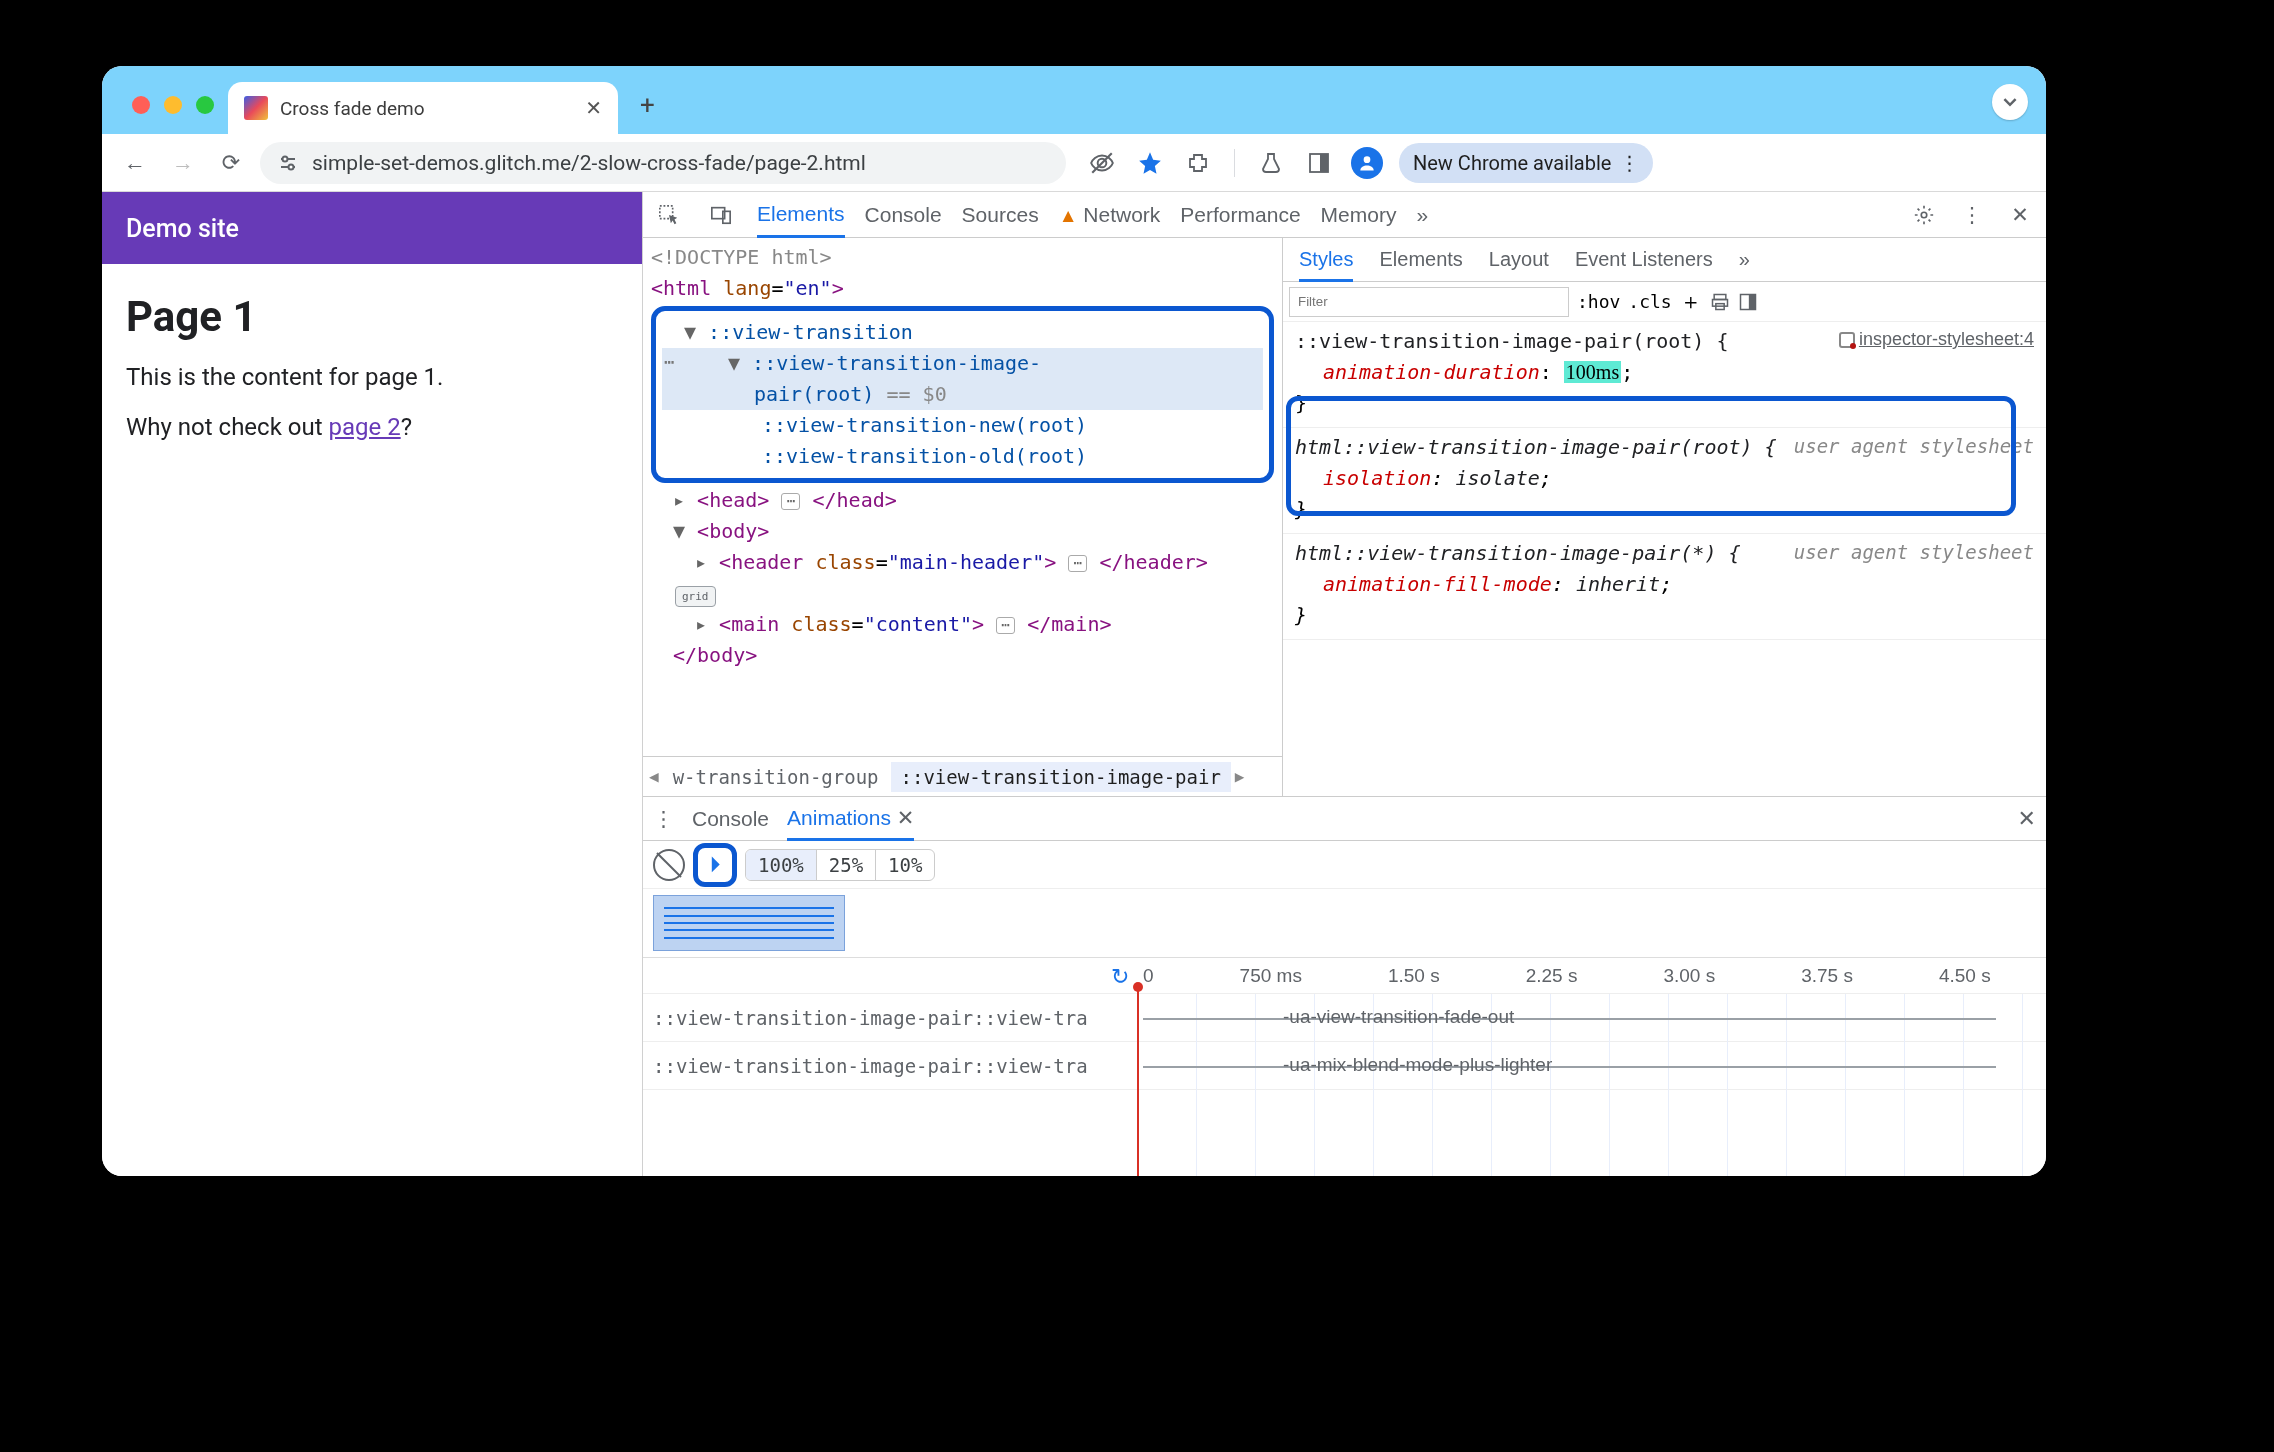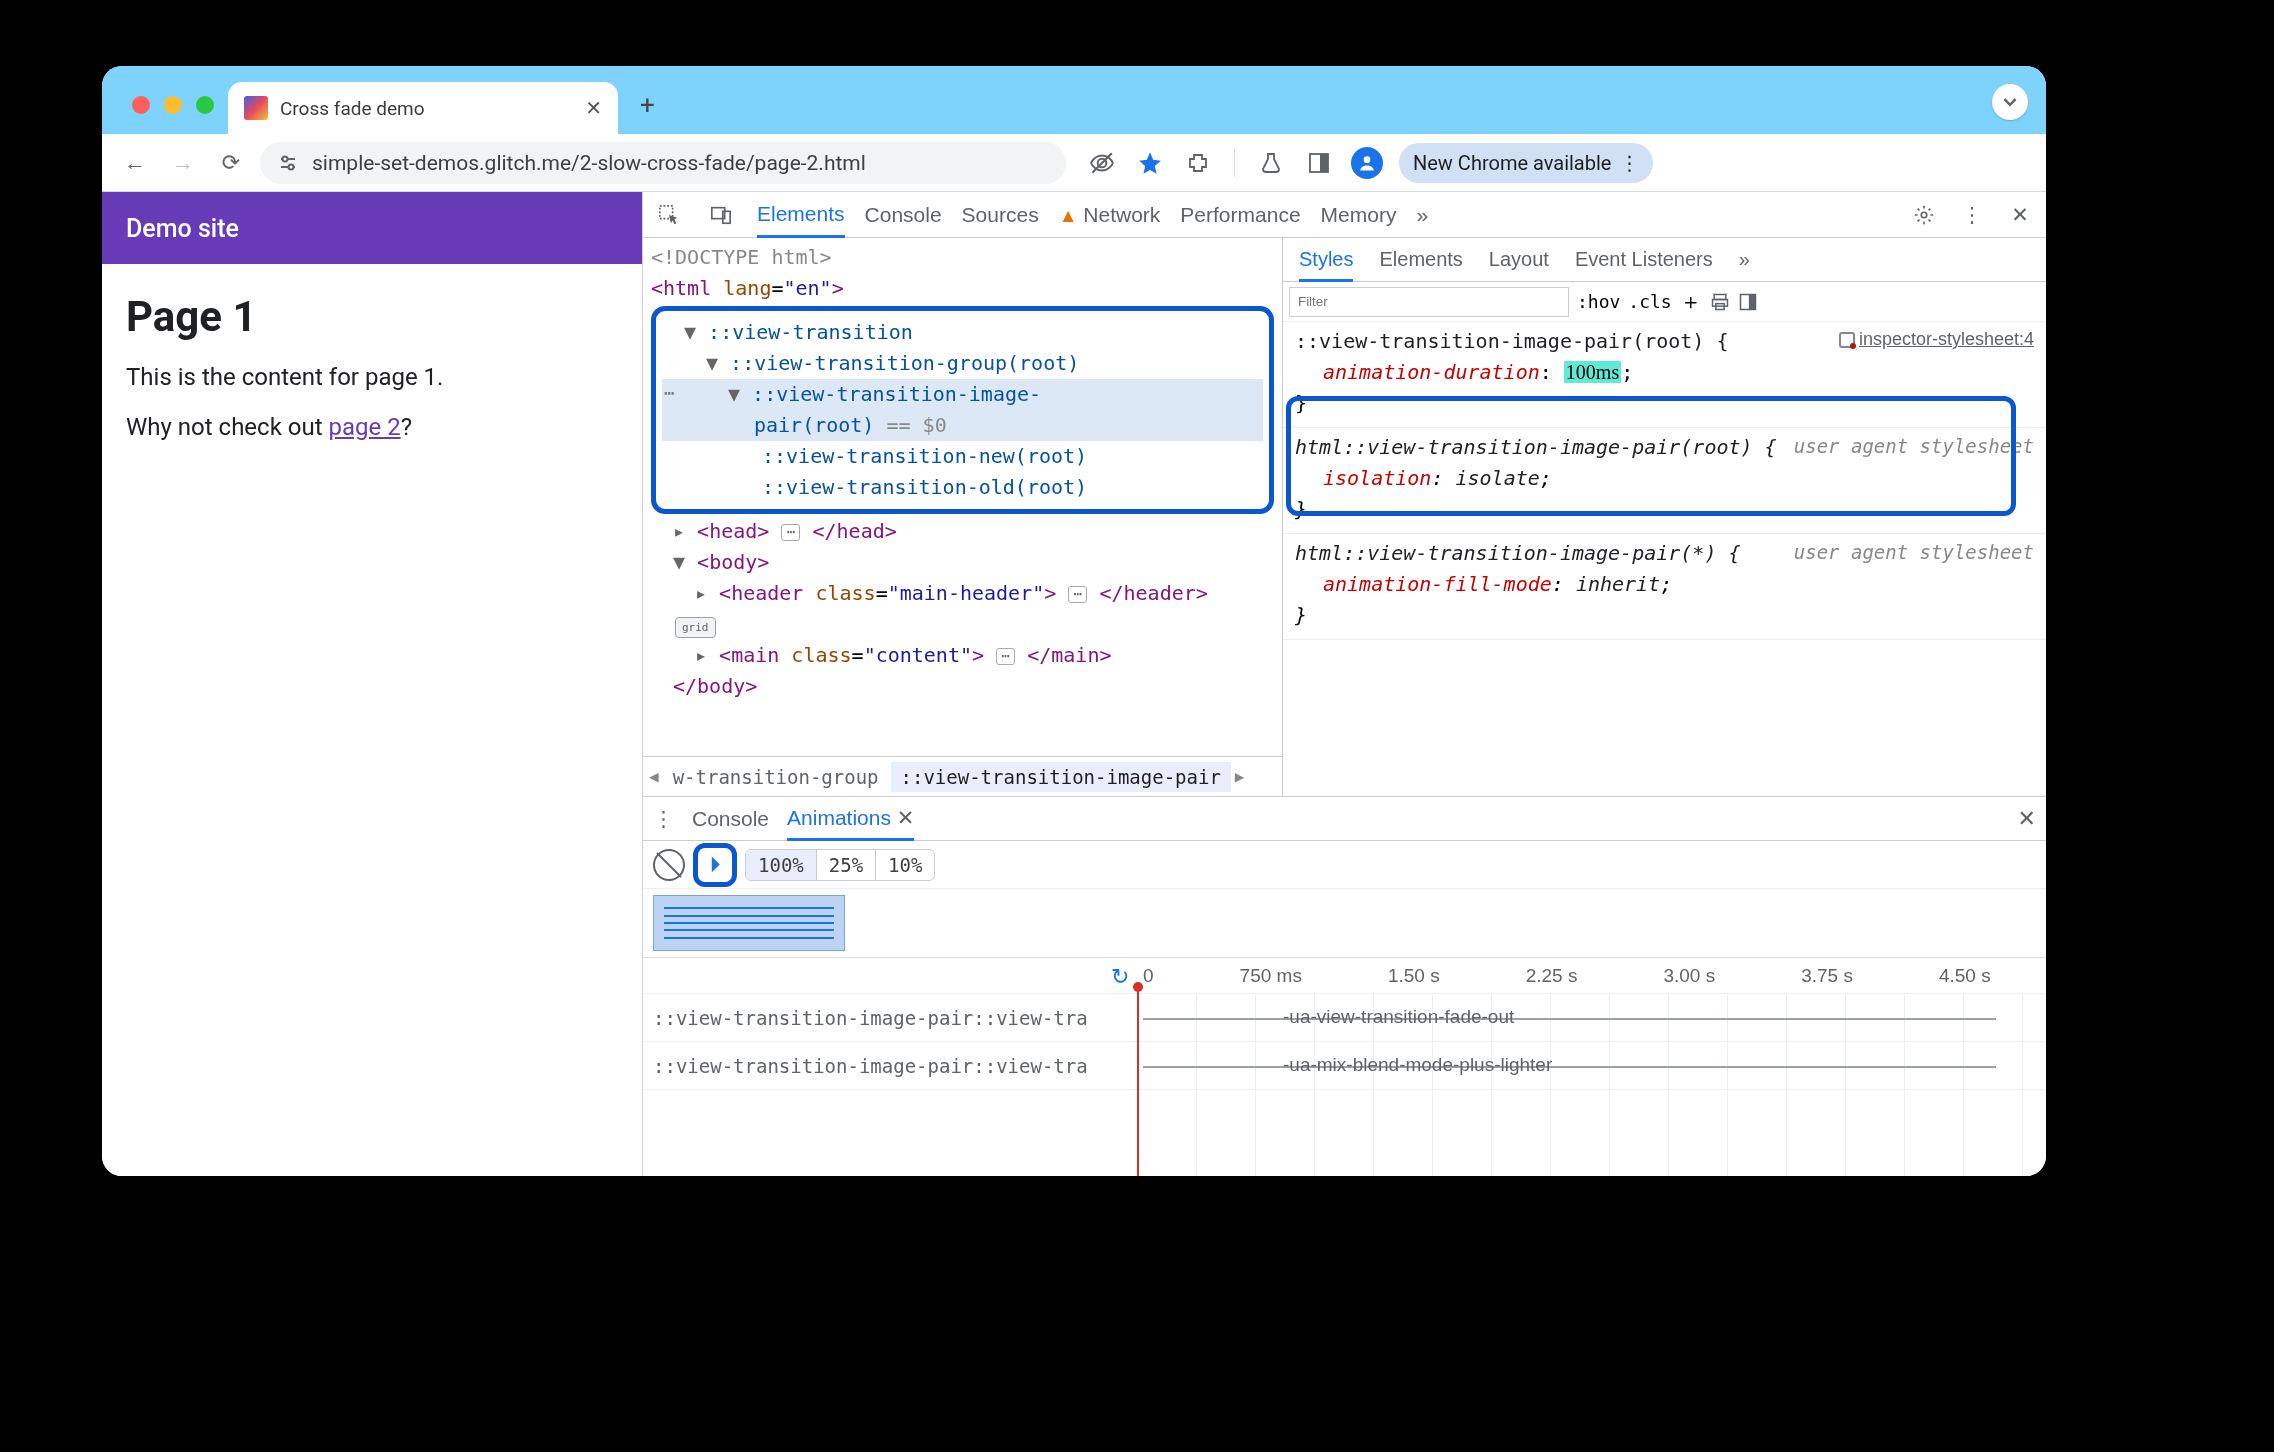--- a/index.html
+++ b/index.html
@@ -244,21 +244,20 @@
       </div>
 
       <div class="dt-split">
 
         <div class="dom-panel">
           <div class="dom-tree">
             <div class="dom-line" style="color:#888">&lt;!DOCTYPE html&gt;</div>
             <div class="dom-line"><span class="html-tag">&lt;html</span> <span class="attr-name">lang</span>=<span class="attr-val">"en"</span><span class="html-tag">&gt;</span></div>
             <div class="blue-callout">
               <div class="dom-line" style="padding-left:22px"><span style="color:#666">▼</span> <span class="pseudo">::view-transition</span></div>
-              <div class="dom-line" style="padding-left:44px"><span style="color:#666">▼</span> <span class="pseudo">::view-transition-group(root)</span></div>
               <div class="dom-line highlight-row" style="padding-left:66px;position:relative">
                 <span class="overflow-dots">⋯</span>
                 <span style="color:#666">▼</span> <span class="pseudo">::view-transition-image-</span>
               </div>
               <div class="dom-line highlight-row" style="padding-left:92px"><span class="pseudo">pair(root)</span><span class="sel-eq"> == $0</span></div>
               <div class="dom-line" style="padding-left:100px"><span class="pseudo">::view-transition-new(root)</span></div>
               <div class="dom-line" style="padding-left:100px"><span class="pseudo">::view-transition-old(root)</span></div>
             </div>
             <div class="dom-line" style="padding-left:22px"><span style="color:#666">▸</span> <span class="html-tag">&lt;head&gt;</span> <span class="ellipsis-box">⋯</span> <span class="html-tag">&lt;/head&gt;</span></div>
             <div class="dom-line" style="padding-left:22px"><span style="color:#666">▼</span> <span class="html-tag">&lt;body&gt;</span></div>

